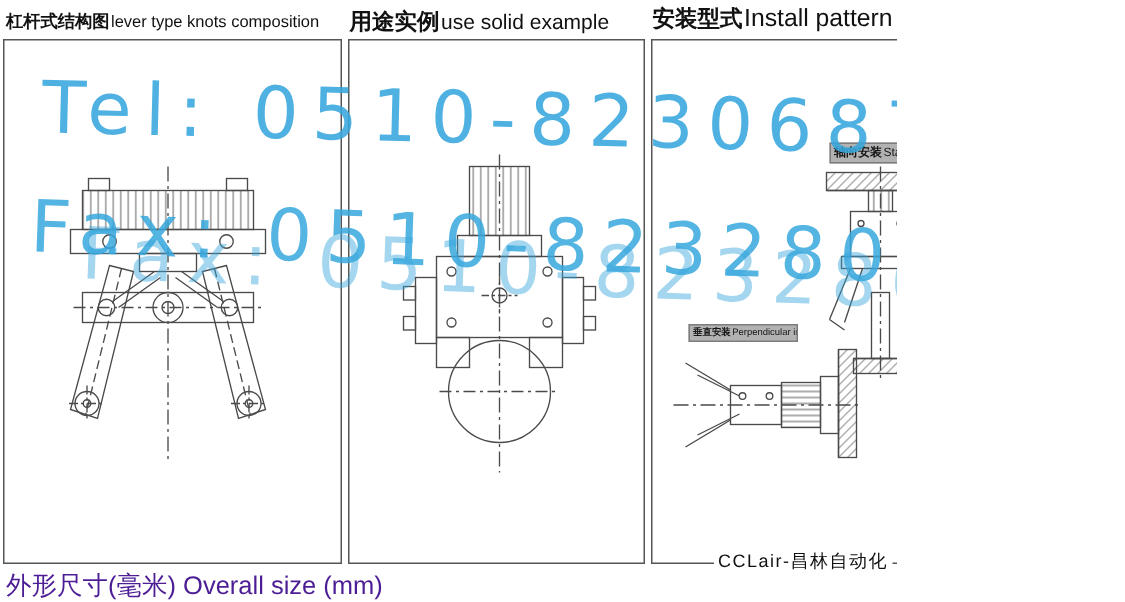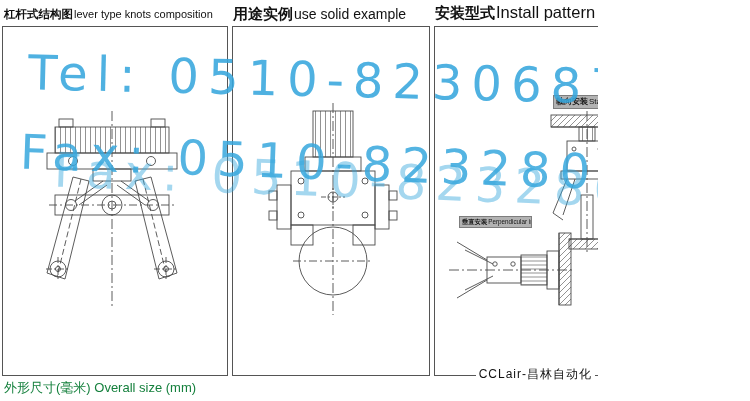--- a/index.html
+++ b/index.html
@@ -36,21 +36,21 @@
 
   .watermark {
     position:absolute; z-index:6; color:#37a7dd; white-space:nowrap;
     font-size:48px; letter-spacing:9px; pointer-events:none; line-height:1;
     font-family:"DejaVu Sans","Liberation Sans",sans-serif;
   }
   .wm-tel { left:28px; top:56px; transform:rotate(1.4deg); opacity:0.88; }
   .wm-fax { left:20px; top:139px; transform:rotate(2deg); opacity:0.85; }
   .wm-fax-ghost { left:54px; top:157px; transform:rotate(2deg); opacity:0.45; }
 
-  .footer-left  { position:absolute; left:4px; top:379px; font-size:13px; color:#15803d; white-space:nowrap; }
+  .footer-left  { position:absolute; left:4px; top:379px; font-size:17px; color:#4c1d95; white-space:nowrap; }
   .footer-right {
     position:absolute; right:3px; top:366px; font-size:12px; font-weight:500;
     letter-spacing:1px; color:#111; background:#fff; padding:0 3px; z-index:4;
     white-space:nowrap;
   }
 </style>
 </head>
 <body>
 
 <div class="page">

